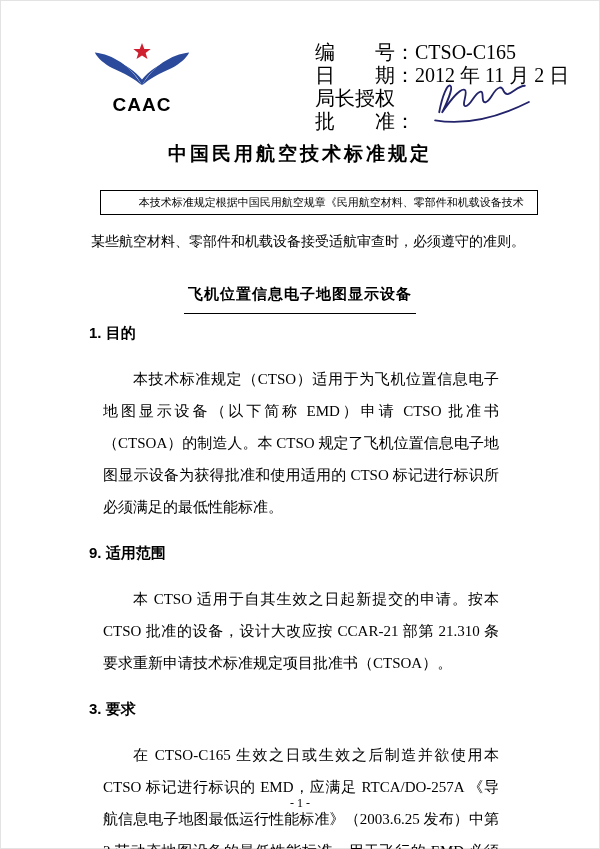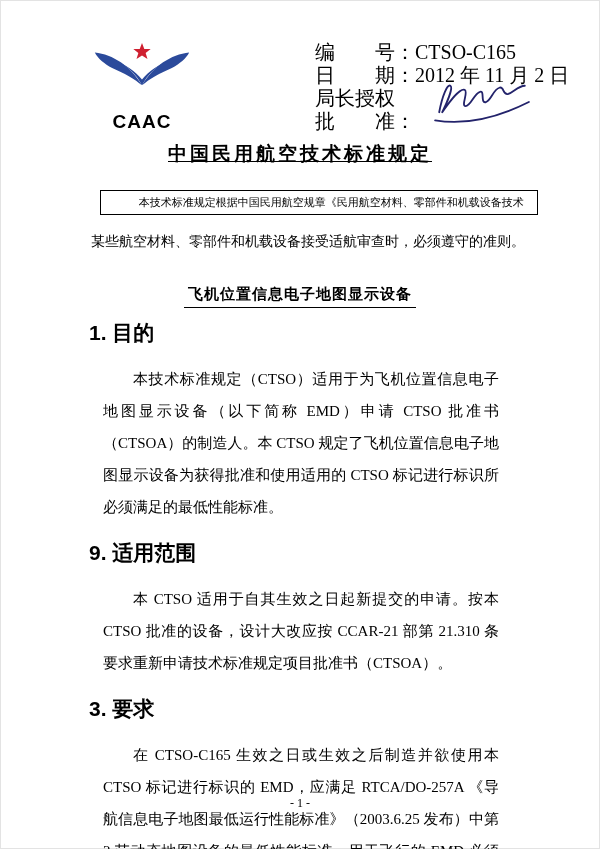--- a/index.html
+++ b/index.html
@@ -13,35 +13,34 @@
     position: absolute; inset: 0;
     background: #fff;
     border: 1px solid #e3e3e3;
   }
 
   
   .logo-block { position: absolute; left: 84px; top: 40px; width: 114px; text-align: center; }
   .logo-svg   { width: 104px; height: 52px; display: block; margin: 0 auto; }
   .logo-text  {
     font-family: "Liberation Sans", "DejaVu Sans", sans-serif;
-    font-weight: bold; font-size: 19px; letter-spacing: 1px; margin-top: 18px;
+    font-weight: bold; font-size: 19px; letter-spacing: 1px; margin-top: 1px;
   }
   .header-fields {
     position: absolute; left: 314px; top: 40px;
     font-size: 20px; line-height: 23px; white-space: nowrap;
   }
   .field-row { height: 23px; }
   .signature { position: absolute; left: 428px; top: 72px; width: 106px; height: 56px; }
 
   
   .doc-title {
     position: absolute; top: 140px; left: 0; width: 100%;
     text-align: center; font-size: 19px; font-weight: bold; letter-spacing: 3px;
     margin: 0;
-    text-decoration: underline;
   }
 
   
   .notice-box {
     position: absolute; top: 189px; left: 99px; width: 400px;
     border: 1px solid #000; padding: 4px 18px;
     font-size: 11px; line-height: 15px; overflow: hidden;
   }
   .notice-line { white-space: nowrap; }
   .notice-line.first { text-indent: 1.8em; }
@@ -49,28 +48,28 @@
     position: absolute; top: 233px; left: 90px; width: 430px;
     font-size: 14px; line-height: 15px; white-space: nowrap; overflow: hidden;
   }
 
   
   .subject-wrap { position: absolute; top: 284px; left: 0; width: 100%; text-align: center; }
   .subject {
     display: inline-block;
     font-family: "Liberation Sans", "DejaVu Sans", sans-serif;
     font-weight: bold; font-size: 15px; letter-spacing: 1px;
-    border-bottom: 1.5px solid #000; padding: 0 4px 3px 4px; text-align: center;
+    border-bottom: 1.5px solid #000; padding: 0 4px 9px 4px; text-align: center;
   }
 
   
   .sections { position: absolute; top: 316px; left: 88px; width: 424px; }
   .sec-heading {
     font-family: "Liberation Sans", "DejaVu Sans", sans-serif;
-    font-weight: bold; font-size: 21px; line-height: 32px;
+    font-weight: bold; font-size: 15px; line-height: 32px;
   }
   .sec-body {
     font-size: 15px; line-height: 32px;
     text-align: justify; text-indent: 2em; margin: 14px;
   }
 
   
   .footer {
     position: absolute; top: 795px; left: 0; width: 100%;
     text-align: center; font-size: 12px;

